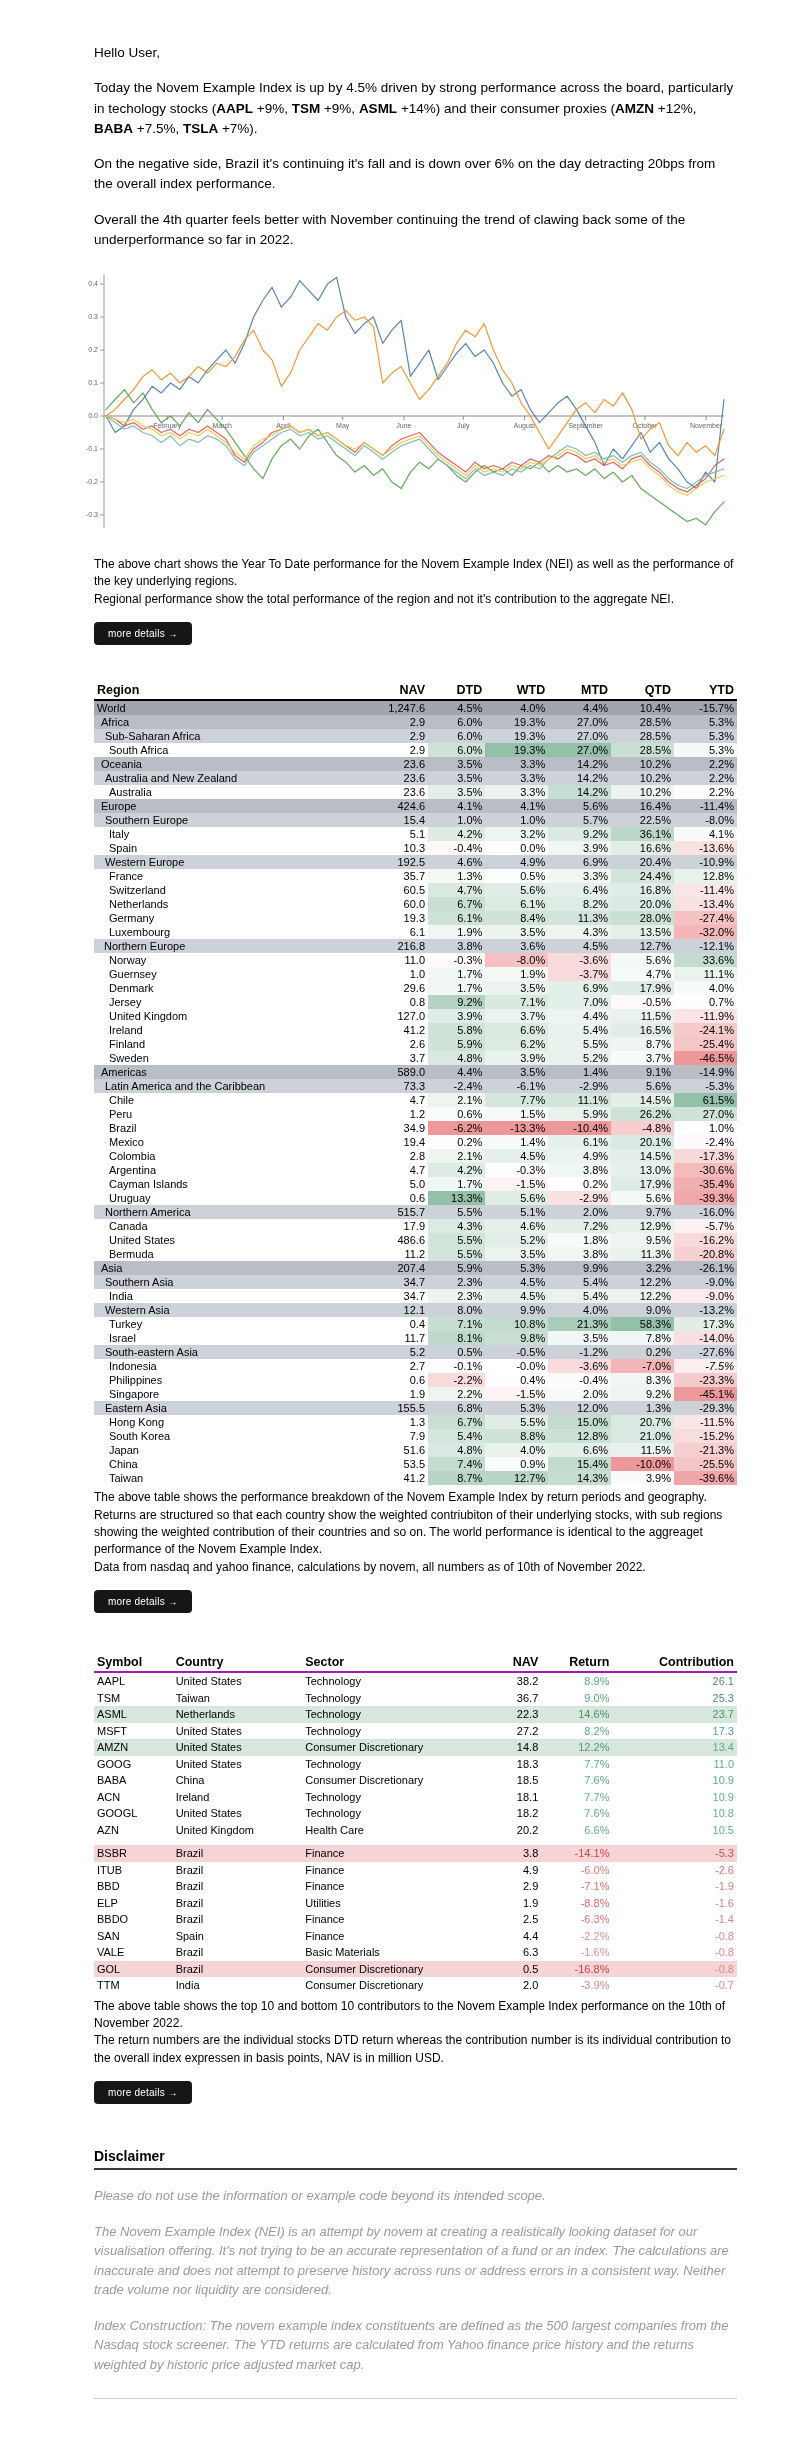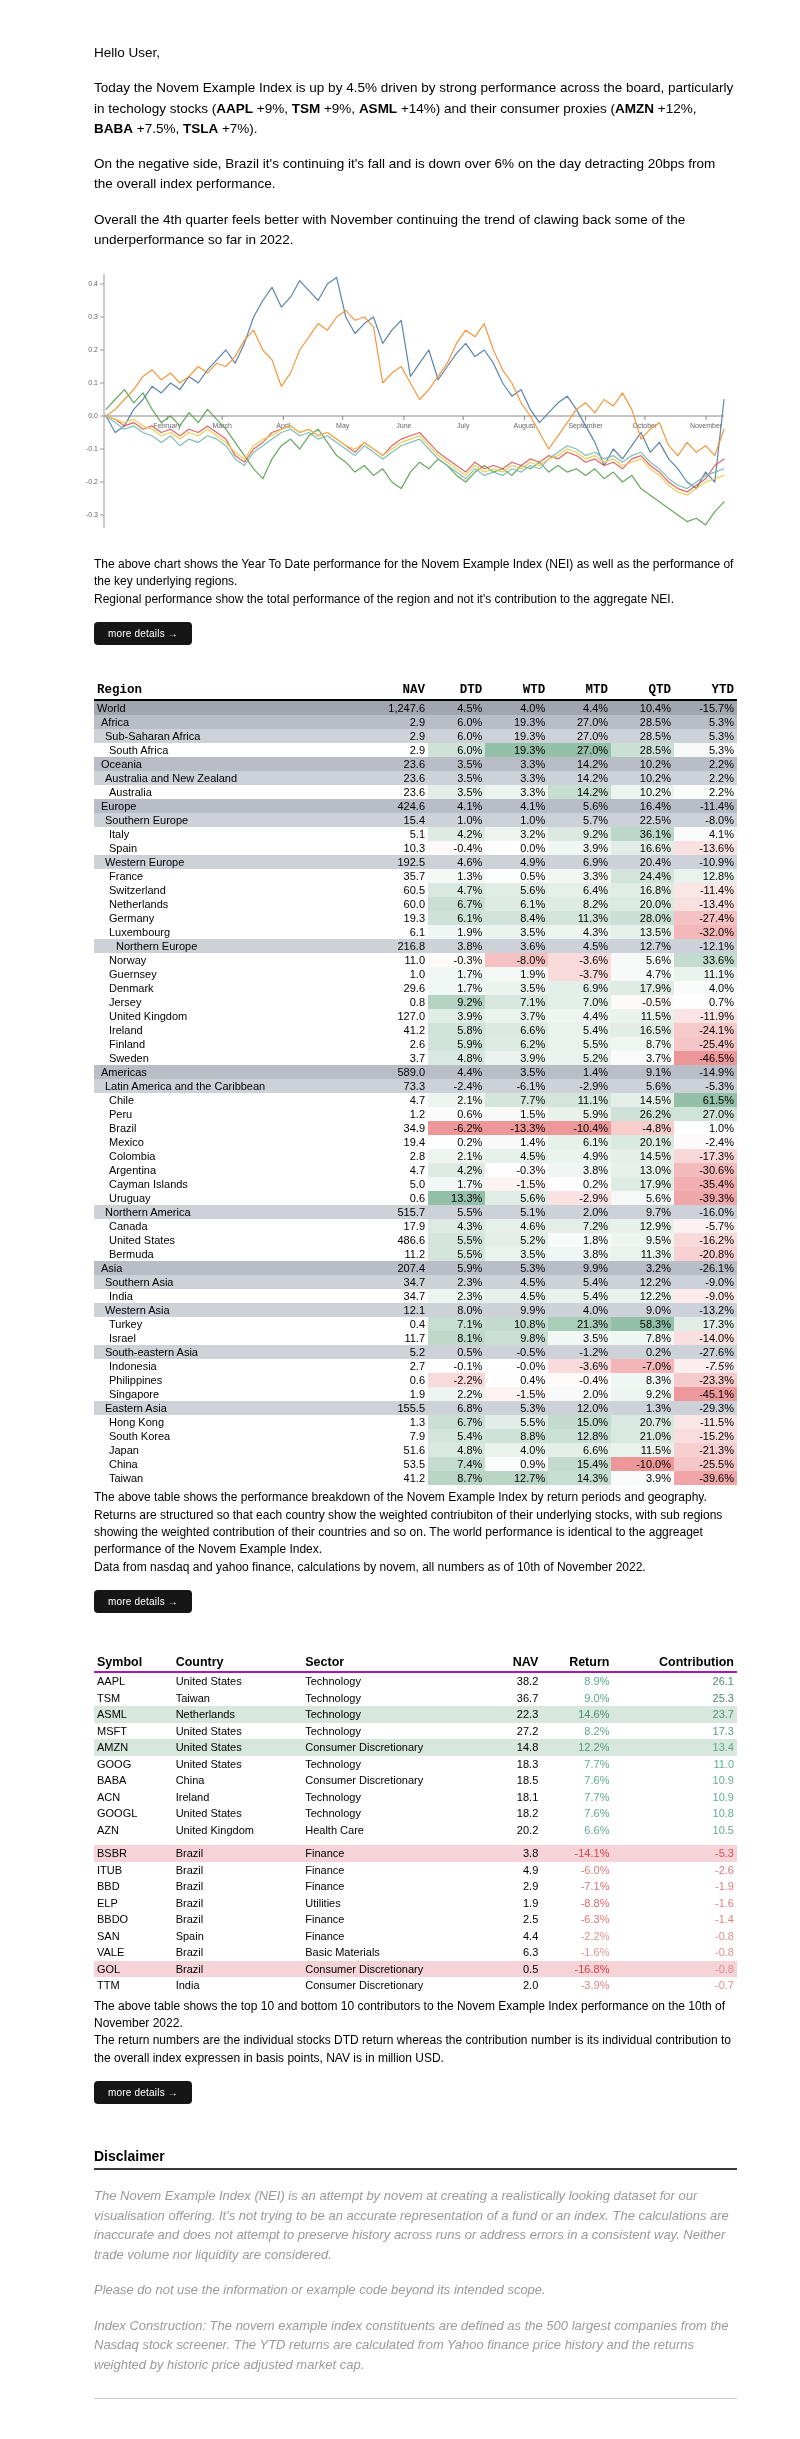--- a/index.html
+++ b/index.html
@@ -17,21 +17,21 @@
   .caption div{margin:0;}
 
   .btn{display:inline-block;background:#161616;color:#fff;font-size:10px;
     padding:6px 14px;border-radius:4px;margin:4px 0 10px 0;cursor:pointer;
     letter-spacing:.2px;}
 
   
   table{border-collapse:collapse;width:100%;}
   .rtable{font-size:11px;margin-top:26px;}
   .rtable th{font-size:12.5px;font-weight:bold;border-bottom:2px solid #000;
-    padding:2px 3px;text-align:right;font-family:Liberation Mono, monospace;}
+    padding:2px 3px;text-align:right;}
   .rtable th.name{text-align:left;}
   .rtable td{padding:0 3px;line-height:14px;white-space:nowrap;text-align:right;}
   .rtable td.name{text-align:left;}
   .rtable tr.lvl0 td{background:#a1a6ae;}
   .rtable tr.lvl1 td{background:#b9bec6;}
   .rtable tr.lvl2 td{background:#cdd1d8;}
 
   
   .ctable{font-size:11px;margin-top:30px;}
   .ctable th{font-size:12.5px;font-weight:bold;border-bottom:2px solid #a21caf;
@@ -279,21 +279,21 @@
         <tr class="lvl3">
           <td class="name" style="padding-left: 15px;">Luxembourg</td>
           <td>6.1</td>
           <td style="background: rgba(70, 145, 105, 0.082);">1.9%</td>
           <td style="background: rgba(70, 145, 105, 0.106);">3.5%</td>
           <td style="background: rgba(70, 145, 105, 0.09);">4.3%</td>
           <td style="background: rgba(70, 145, 105, 0.133);">13.5%</td>
           <td style="background: rgba(225, 75, 80, 0.4);">-32.0%</td>
         </tr>
         <tr class="lvl2">
-          <td class="name" style="padding-left: 22px;">Northern Europe</td>
+          <td class="name" style="padding-left: 10px;">Northern Europe</td>
           <td>216.8</td>
           <td>3.8%</td>
           <td>3.6%</td>
           <td>4.5%</td>
           <td>12.7%</td>
           <td>-12.1%</td>
         </tr>
         <tr class="lvl3">
           <td class="name" style="padding-left: 15px;">Norway</td>
           <td>11.0</td>
@@ -820,22 +820,22 @@
   <div class="caption">
       <div>The above table shows the top 10 and bottom 10 contributors to the Novem Example Index performance on the 10th of November 2022.</div>
       <div>The return numbers are the individual stocks DTD return whereas the contribution number is its individual contribution to the overall index expressen in basis points, NAV is in million USD.</div>
     </div>
 
   <span class="btn">more details →</span>
 
   <div class="disc">
     <div class="disc-title">Disclaimer</div>
     <div>
+        <p>Please do not use the information or example code beyond its intended scope.</p>
         <p>The Novem Example Index (NEI) is an attempt by novem at creating a realistically looking dataset for our visualisation offering. It's not trying to be an accurate representation of a fund or an index. The calculations are inaccurate and does not attempt to preserve history across runs or address errors in a consistent way. Neither trade volume nor liquidity are considered.</p>
-        <p>Please do not use the information or example code beyond its intended scope.</p>
         <p>Index Construction: The novem example index constituents are defined as the 500 largest companies from the Nasdaq stock screener. The YTD returns are calculated from Yahoo finance price history and the returns weighted by historic price adjusted market cap.</p>
       </div>
   </div>
 
   <div class="footer">
     
     
     
   </div>
 

